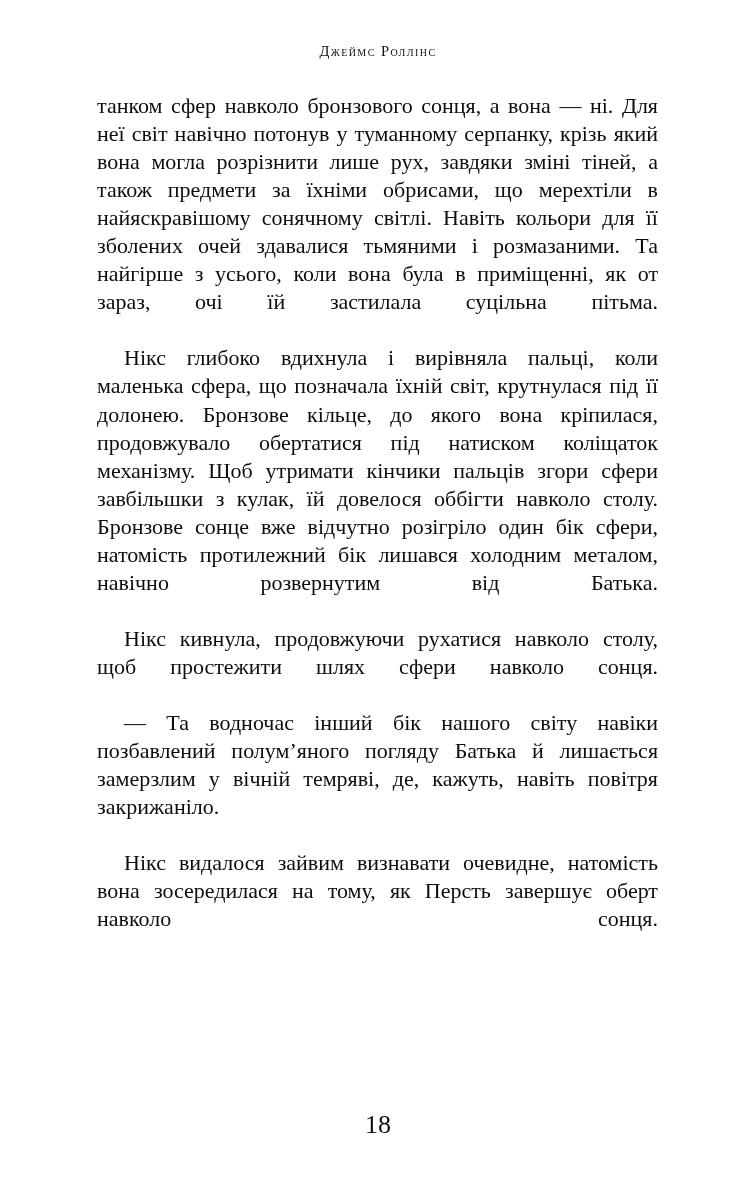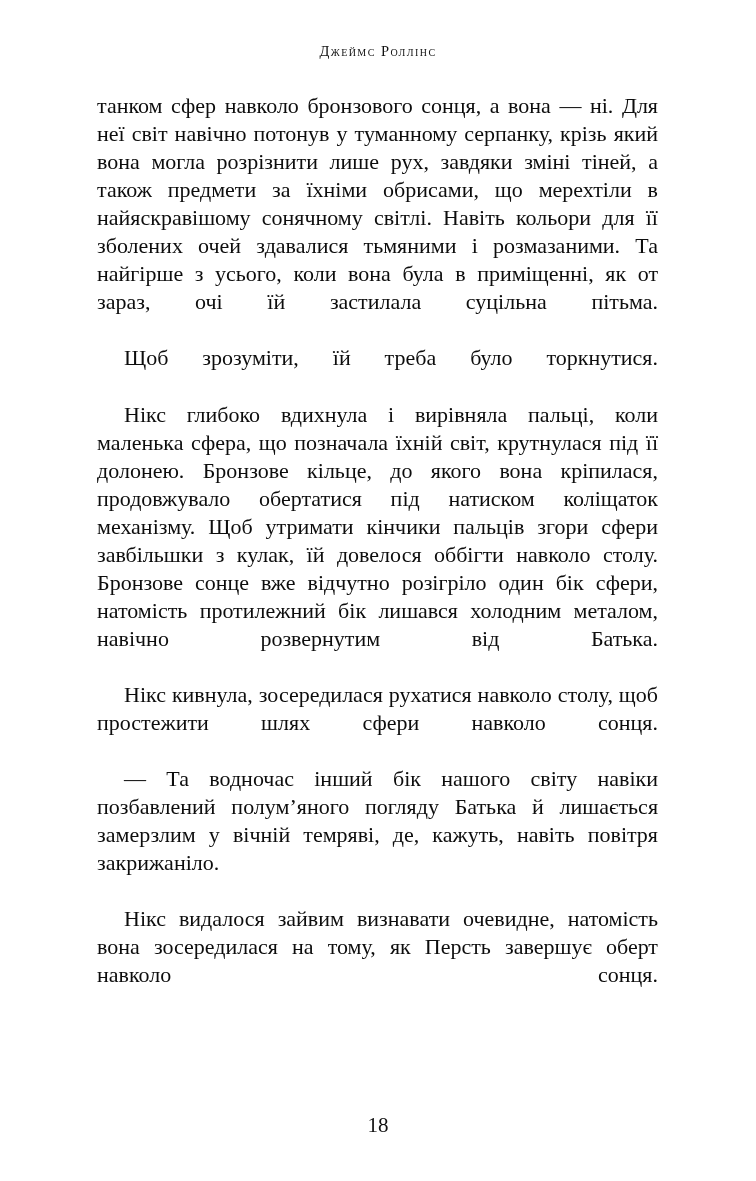--- a/index.html
+++ b/index.html
@@ -67,37 +67,36 @@
     width: 100%;
   }
 
   
   .folio {
     position: absolute;
     top: 1113px;
     left: 0;
     width: 756px;
     text-align: center;
-    font-size: 21px;
+    font-size: 26px;
     line-height: 24px;
     color: #111111;
   }
 </style>
 </head>
 <body>
 
 <div class="page">
 
   <div class="running-head">Джеймс Роллінс</div>
 
   <div class="text-block">
     <p class="para" id="p-0">танком сфер навколо бронзового сонця, а вона — ні. Для неї світ навічно потонув у туманному серпанку, крізь який вона могла розрізнити лише рух, завдяки зміні тіней, а також предмети за їхніми обрисами, що мерехтіли в найяскравішому сонячному світлі. Навіть кольори для її зболених очей здавалися тьмяними і розмазаними. Та найгірше з усього, коли вона була в приміщенні, як от зараз, очі їй застилала суцільна пітьма.</p>
-    <p class="para indent" id="p-1">Щоб зрозуміти, їй треба було торкнутися.</p>
     <p class="para indent" id="p-2">Нікс глибоко вдихнула і вирівняла пальці, коли маленька сфера, що позначала їхній світ, крутнулася під її долонею. Бронзове кільце, до якого вона кріпилася, продовжувало обертатися під натиском коліщаток механізму. Щоб утримати кінчики пальців згори сфери завбільшки з кулак, їй довелося оббігти навколо столу. Бронзове сонце вже відчутно розігріло один бік сфери, натомість протилежний бік лишався холодним металом, навічно розвернутим від Батька.</p>
-    <p class="para indent" id="p-4">Нікс кивнула, зосередилася рухатися навколо столу, щоб простежити шлях сфери навколо сонця.</p>
+    <p class="para indent" id="p-4">Нікс кивнула, продовжуючи рухатися навколо столу, щоб простежити шлях сфери навколо сонця.</p>
     <p class="para indent" id="p-6">— Та водночас інший бік нашого світу навіки позбавлений полумʼяного погляду Батька й лишається замерзлим у вічній темряві, де, кажуть, навіть повітря закрижаніло.</p>
     <p class="para indent" id="p-7">Нікс видалося зайвим визнавати очевидне, натомість вона зосередилася на тому, як Персть завершує оберт навколо сонця.</p>
   </div>
 
   <div class="folio">18</div>
 
 </div>
 
 <style>
   

